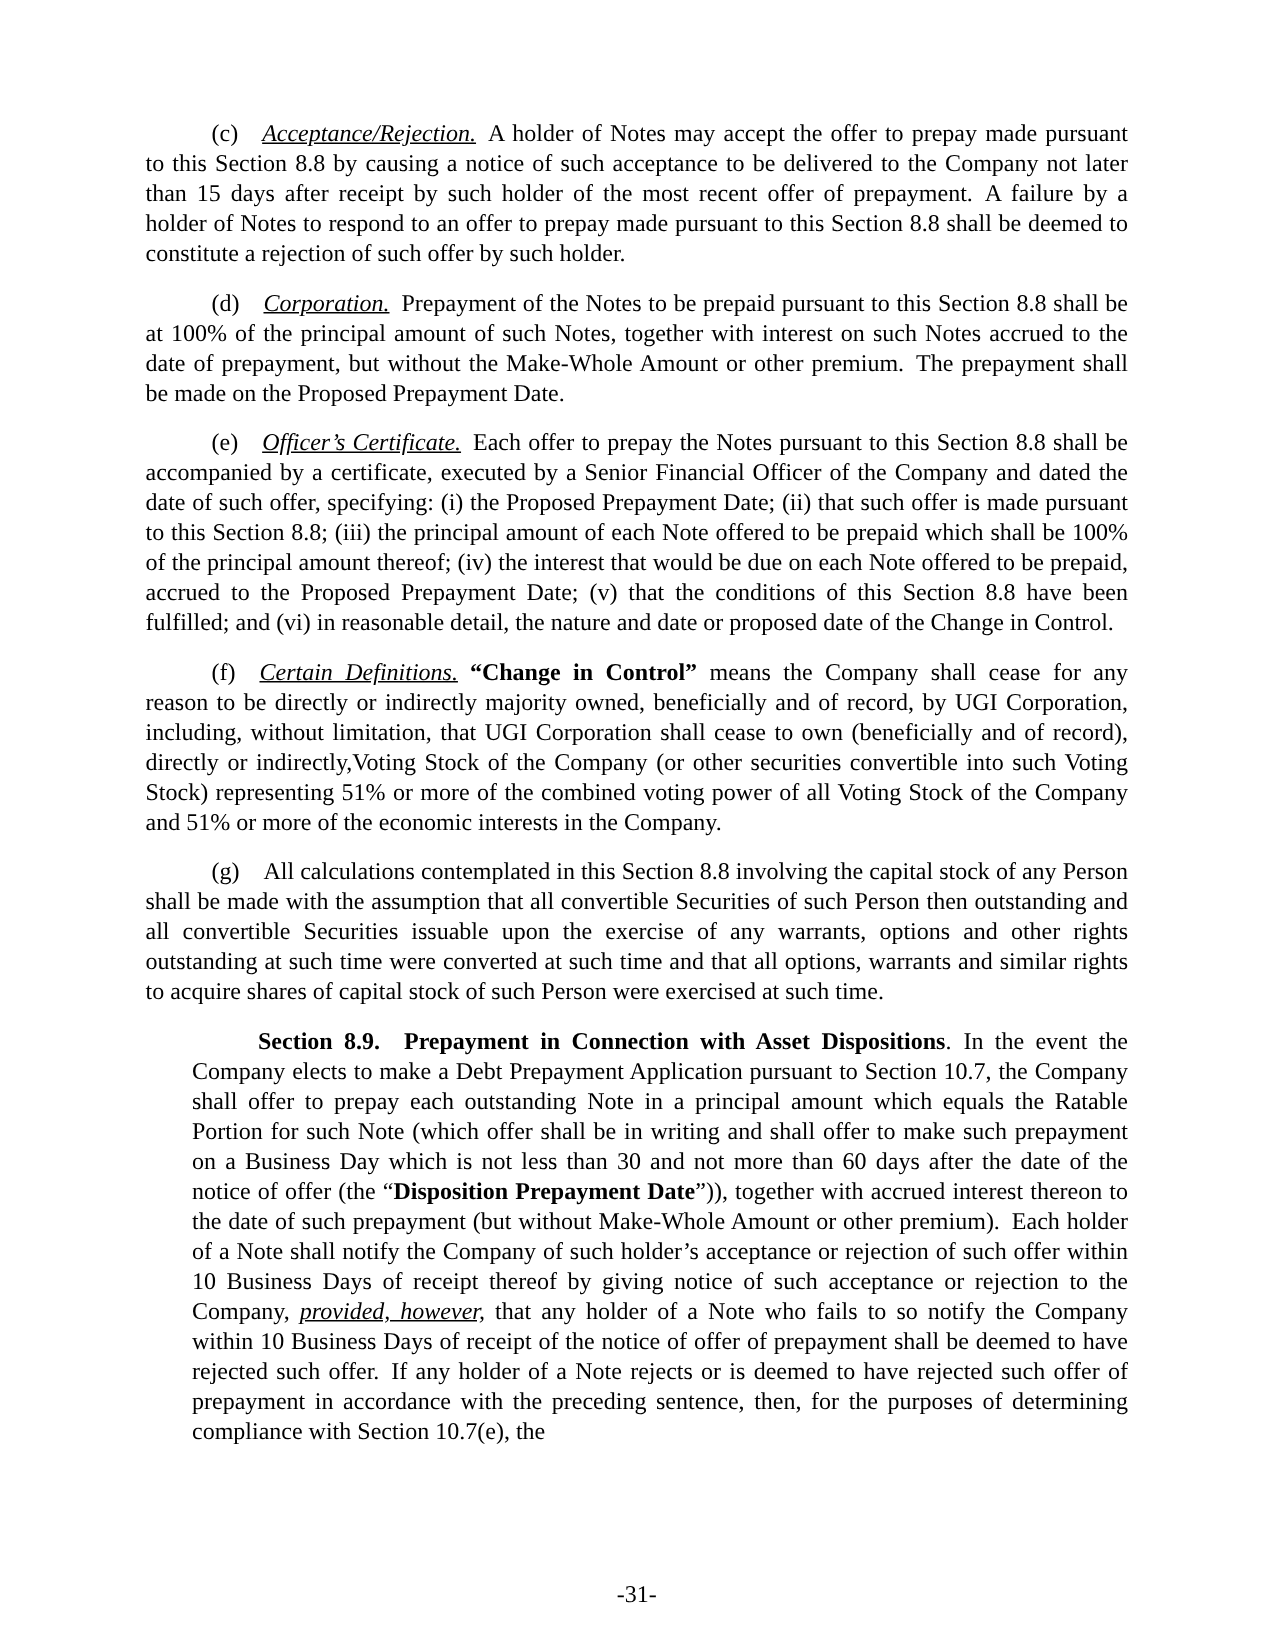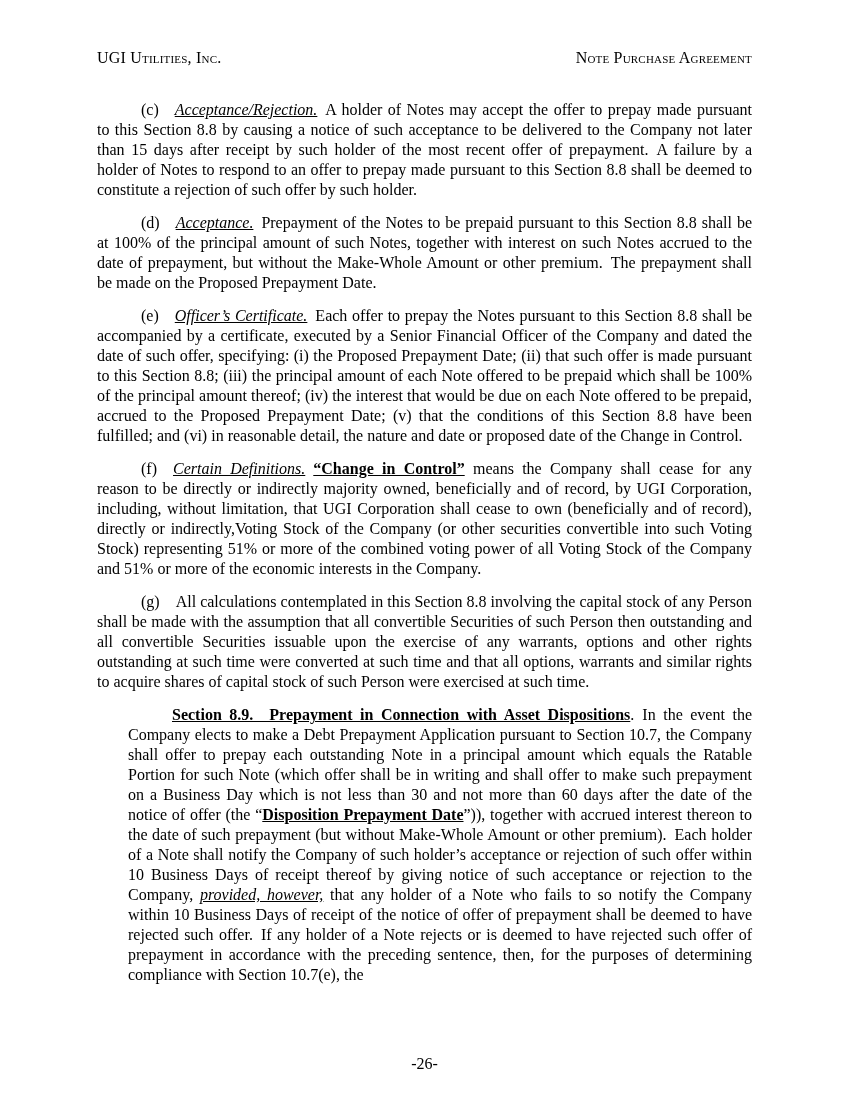--- a/index.html
+++ b/index.html
@@ -34,46 +34,42 @@
   }
   .para {
     margin: 0 0 13px 0;
     text-indent: 44px;
   }
   .para:last-child {
     margin-bottom: 0;
     margin-left: 31px;
   }
   .it { font-style: italic; text-decoration: underline; }
-  .bd { font-weight: bold; text-decoration: underline; }
+  .bd { font-weight: bold; }
   .footer {
     position: absolute;
     left: 0;
     right: 0;
     bottom: 26px;
     text-align: center;
     font-size: 16px;
   }
 </style>
 </head>
 <body>
 
 <div class="page">
 
-  <div class="header">
-    <span>UGI Utilities, Inc.</span>
-    <span>Note Purchase Agreement</span>
-  </div>
 
   <div class="doc-body">
     <p class="para"><span>(c) </span><span class="it">Acceptance/Rejection.</span><span> A holder of Notes may accept the offer to prepay made pursuant to this Section 8.8 by causing a notice of such acceptance to be delivered to the Company not later than 15 days after receipt by such holder of the most recent offer of prepayment. A failure by a holder of Notes to respond to an offer to prepay made pursuant to this Section 8.8 shall be deemed to constitute a rejection of such offer by such holder.</span></p>
-    <p class="para"><span>(d) </span><span class="it">Acceptance.</span><span> Prepayment of the Notes to be prepaid pursuant to this Section 8.8 shall be at 100% of the principal amount of such Notes, together with interest on such Notes accrued to the date of prepayment, but without the Make-Whole Amount or other premium. The prepayment shall be made on the Proposed Prepayment Date.</span></p>
+    <p class="para"><span>(d) </span><span class="it">Corporation.</span><span> Prepayment of the Notes to be prepaid pursuant to this Section 8.8 shall be at 100% of the principal amount of such Notes, together with interest on such Notes accrued to the date of prepayment, but without the Make-Whole Amount or other premium. The prepayment shall be made on the Proposed Prepayment Date.</span></p>
     <p class="para"><span>(e) </span><span class="it">Officer’s Certificate.</span><span> Each offer to prepay the Notes pursuant to this Section 8.8 shall be accompanied by a certificate, executed by a Senior Financial Officer of the Company and dated the date of such offer, specifying: (i) the Proposed Prepayment Date; (ii) that such offer is made pursuant to this Section 8.8; (iii) the principal amount of each Note offered to be prepaid which shall be 100% of the principal amount thereof; (iv) the interest that would be due on each Note offered to be prepaid, accrued to the Proposed Prepayment Date; (v) that the conditions of this Section 8.8 have been fulfilled; and (vi) in reasonable detail, the nature and date or proposed date of the Change in Control.</span></p>
     <p class="para"><span>(f) </span><span class="it">Certain Definitions.</span><span> </span><span class="bd">“Change in Control”</span><span> means the Company shall cease for any reason to be directly or indirectly majority owned, beneficially and of record, by UGI Corporation, including, without limitation, that UGI Corporation shall cease to own (beneficially and of record), directly or indirectly,Voting Stock of the Company (or other securities convertible into such Voting Stock) representing 51% or more of the combined voting power of all Voting Stock of the Company and 51% or more of the economic interests in the Company.</span></p>
     <p class="para"><span>(g) </span><span>All calculations contemplated in this Section 8.8 involving the capital stock of any Person shall be made with the assumption that all convertible Securities of such Person then outstanding and all convertible Securities issuable upon the exercise of any warrants, options and other rights outstanding at such time were converted at such time and that all options, warrants and similar rights to acquire shares of capital stock of such Person were exercised at such time.</span></p>
     <p class="para"><span class="bd">Section 8.9. Prepayment in Connection with Asset Dispositions</span><span>. In the event the Company elects to make a Debt Prepayment Application pursuant to Section 10.7, the Company shall offer to prepay each outstanding Note in a principal amount which equals the Ratable Portion for such Note (which offer shall be in writing and shall offer to make such prepayment on a Business Day which is not less than 30 and not more than 60 days after the date of the notice of offer (the “</span><span class="bd">Disposition Prepayment Date</span><span>”)), together with accrued interest thereon to the date of such prepayment (but without Make-Whole Amount or other premium). Each holder of a Note shall notify the Company of such holder’s acceptance or rejection of such offer within 10 Business Days of receipt thereof by giving notice of such acceptance or rejection to the Company, </span><span class="it">provided, however,</span><span> that any holder of a Note who fails to so notify the Company within 10 Business Days of receipt of the notice of offer of prepayment shall be deemed to have rejected such offer. If any holder of a Note rejects or is deemed to have rejected such offer of prepayment in accordance with the preceding sentence, then, for the purposes of determining compliance with Section 10.7(e), the</span></p>
   </div>
 
   <div class="footer">
-    <span>-26-</span>
+    <span>-31-</span>
   </div>
 
 </div>
 
 </body></html>

